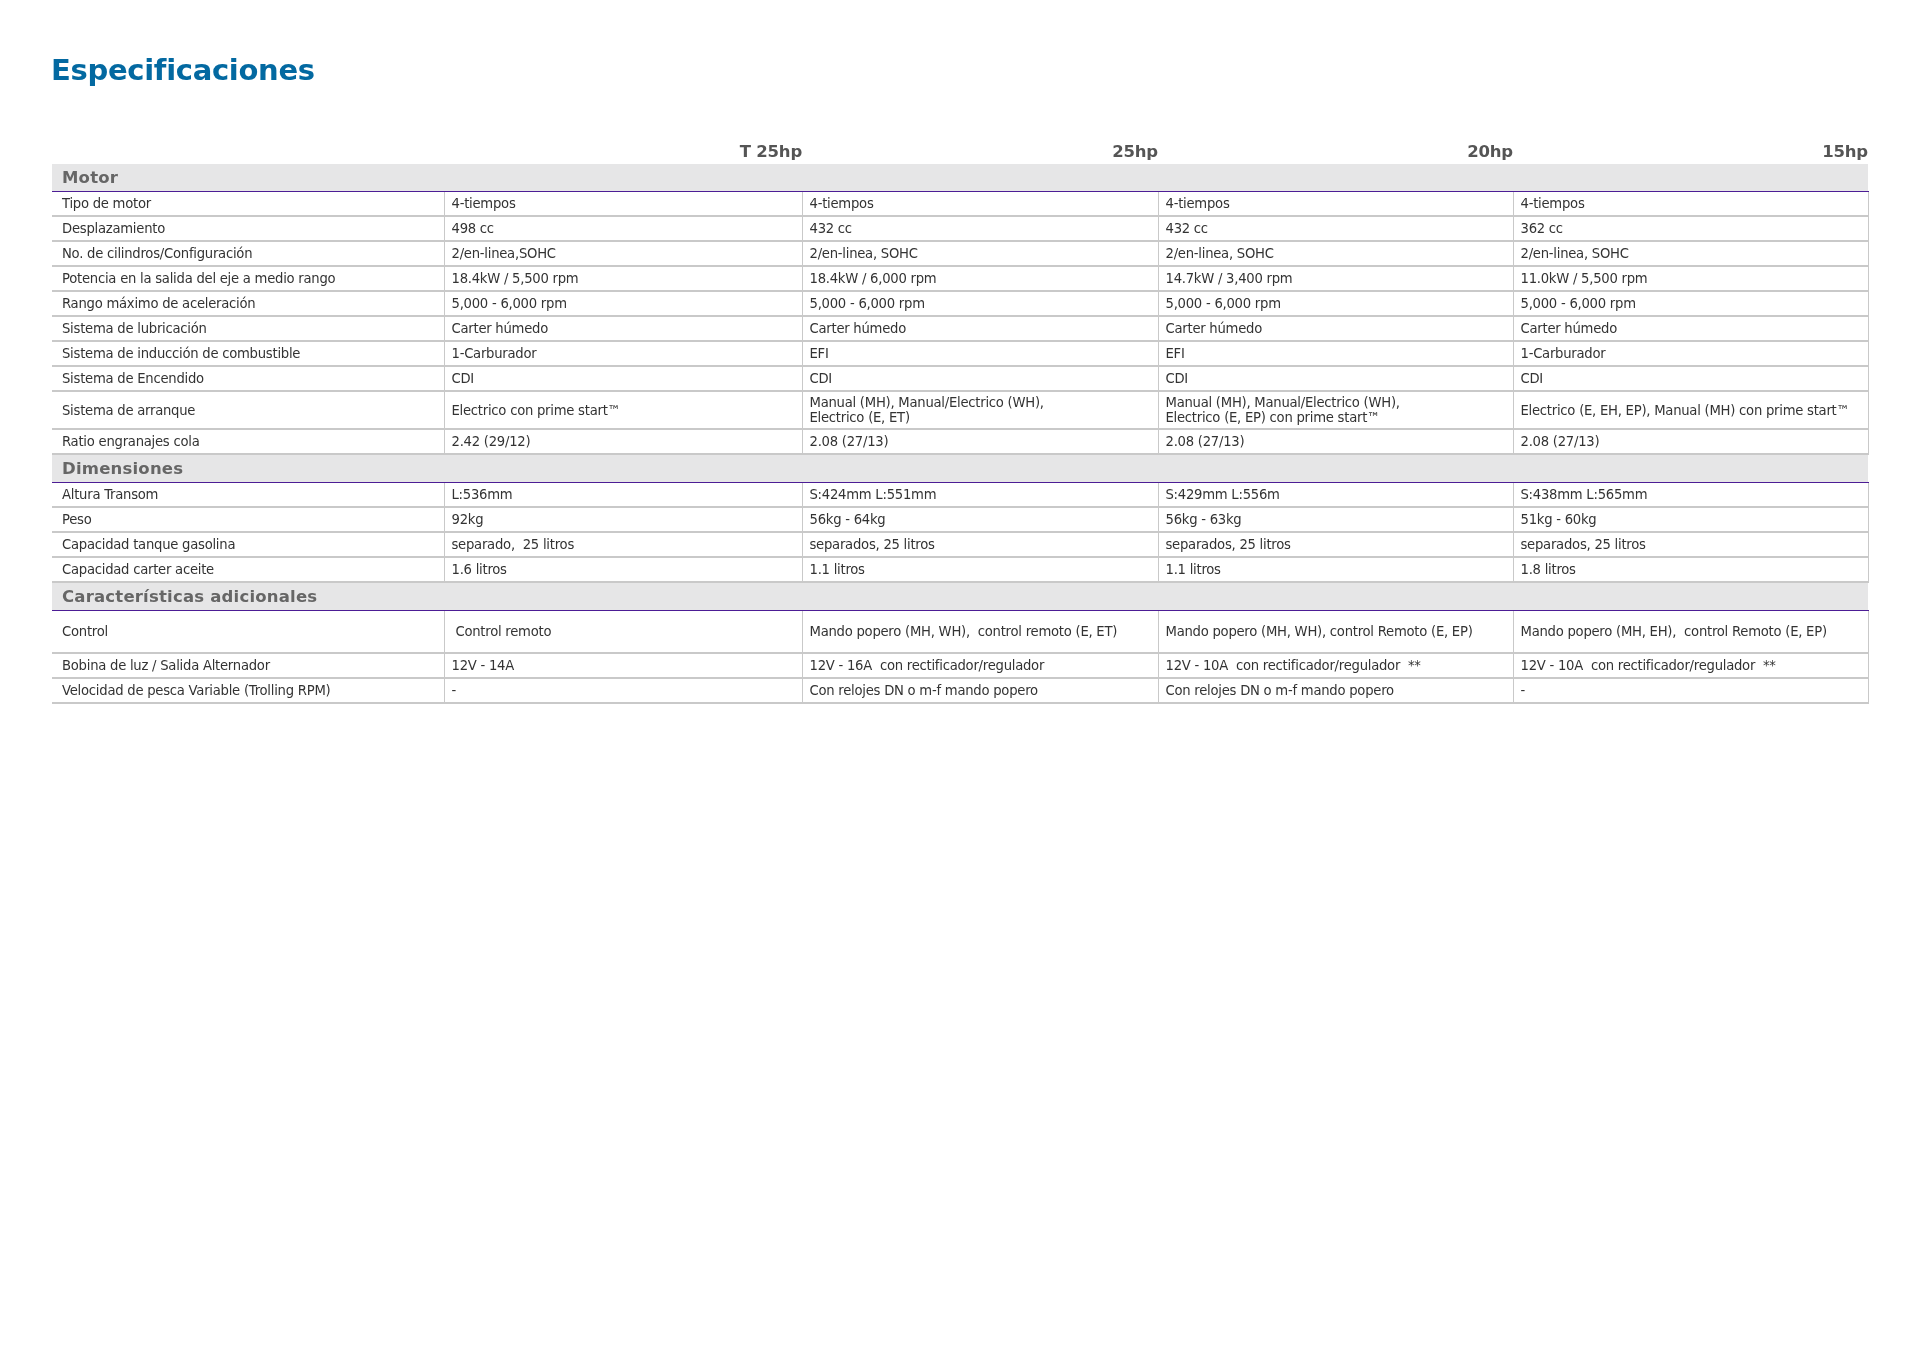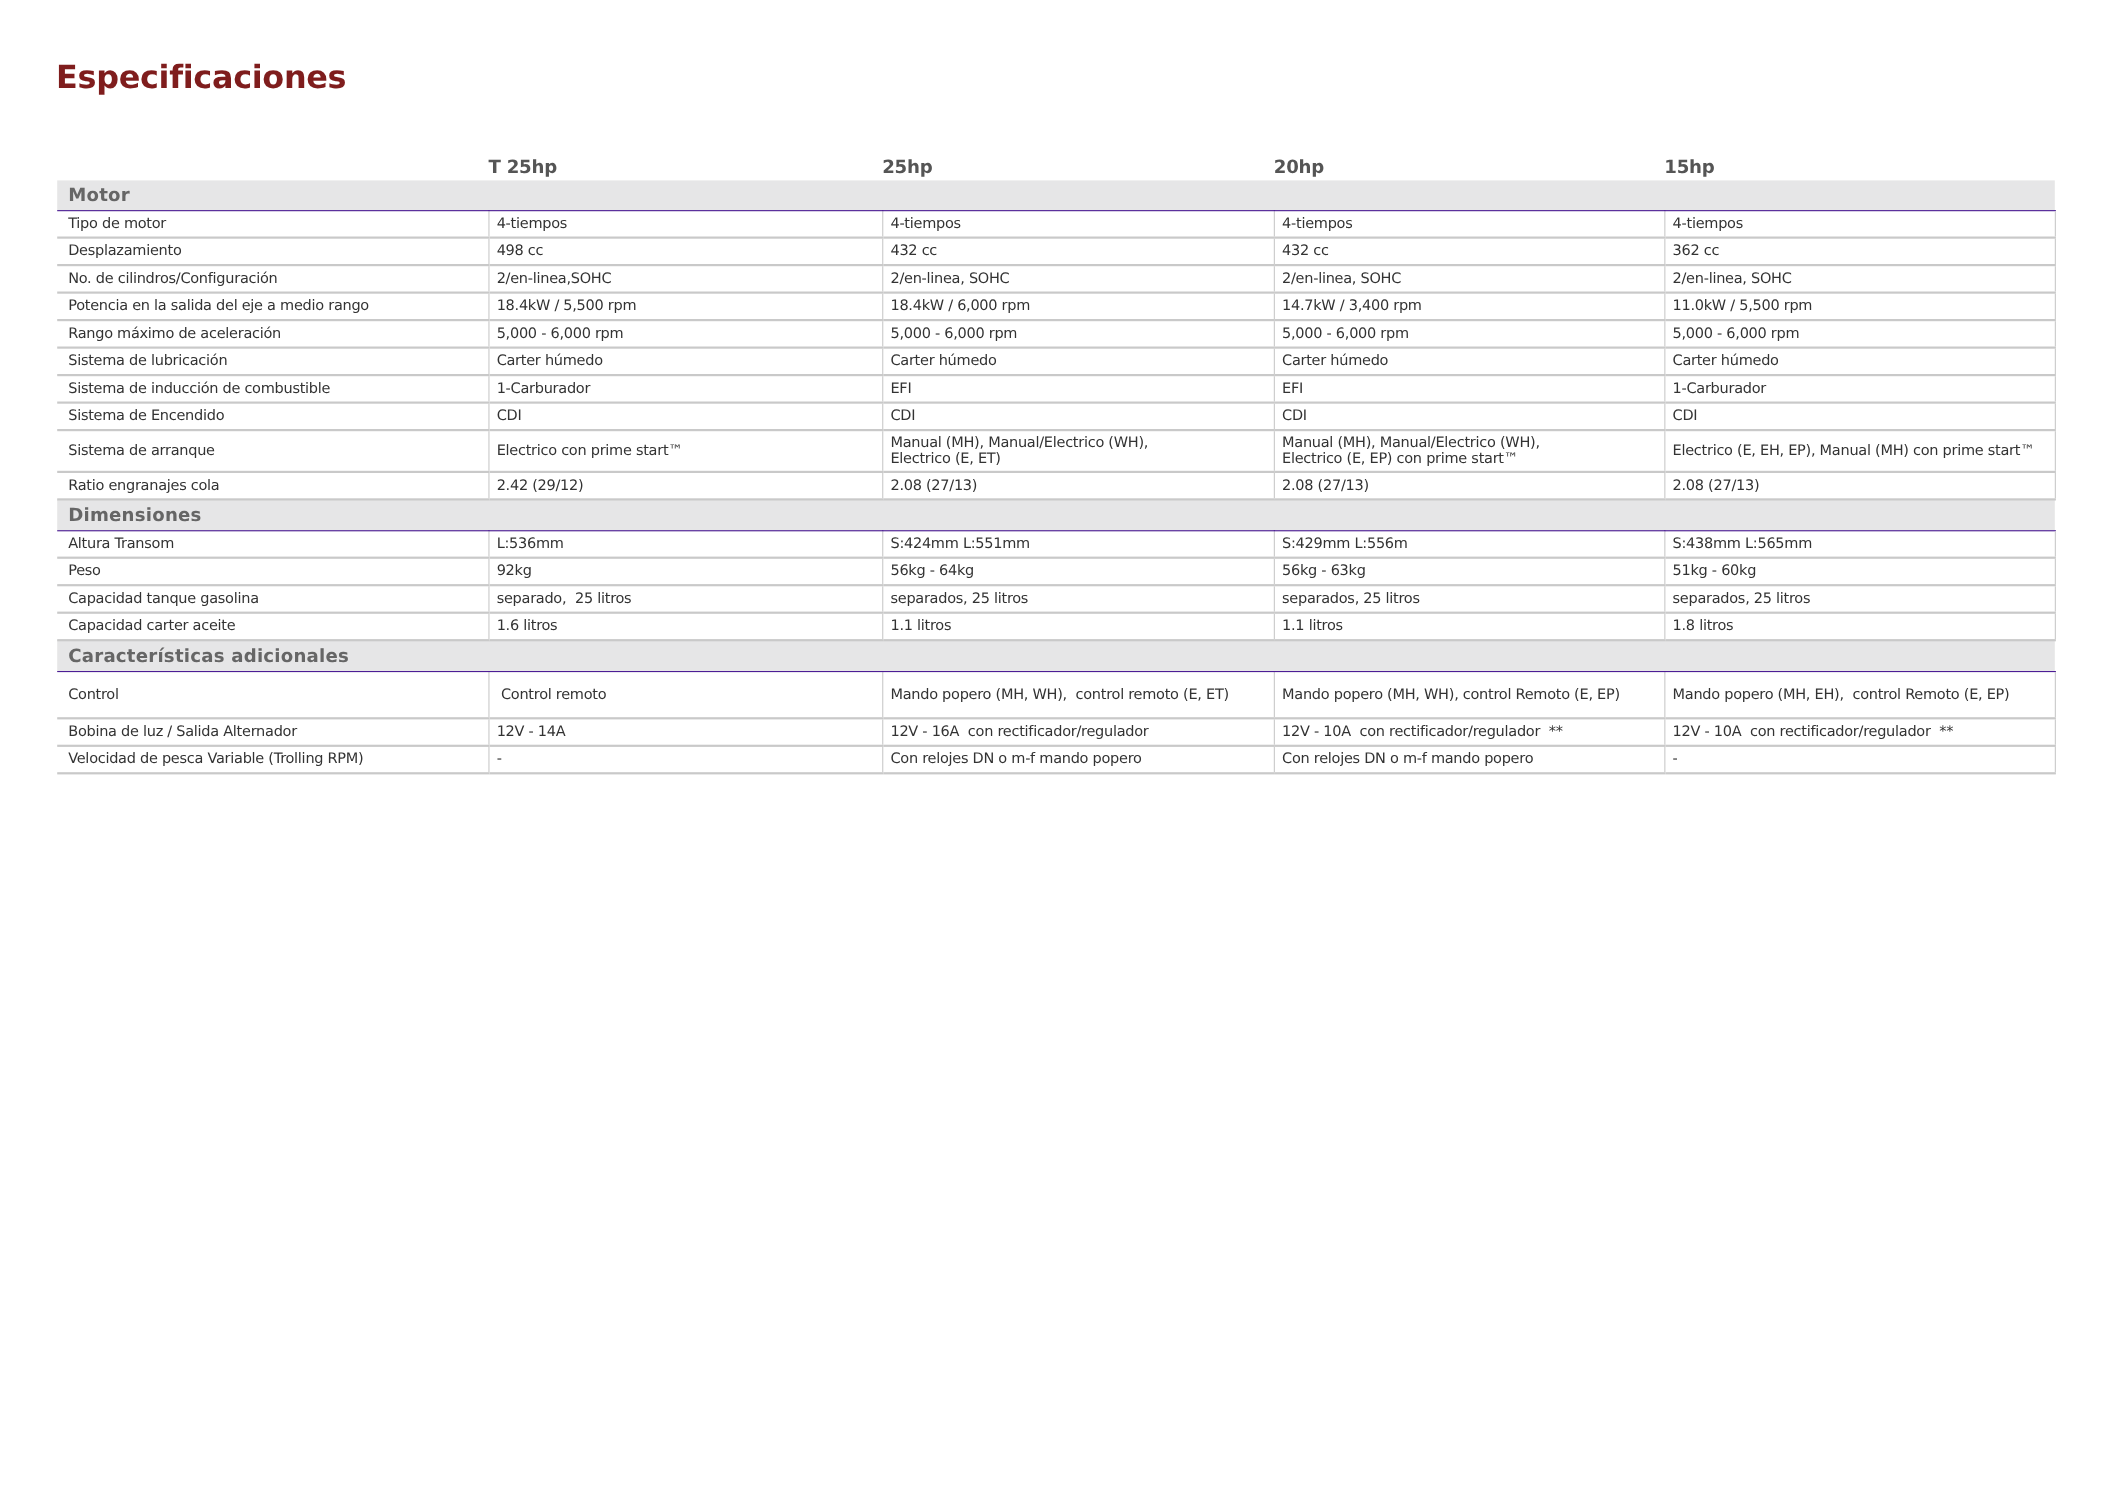--- a/index.html
+++ b/index.html
@@ -5,34 +5,34 @@
   html, body { margin: 0; padding: 0; background: #ffffff; }
   body {
     width: 1920px; height: 1358px; position: relative; overflow: hidden;
     font-family: "DejaVu Sans", "Liberation Sans", sans-serif;
     color: #333333;
   }
   .page-title {
     position: absolute; left: 51px; top: 50px;
     font-family: "DejaVu Sans", sans-serif;
     font-weight: bold; font-size: 29px; letter-spacing: -0.3px;
-    color: #7f1d1d; margin: 0; line-height: 40px;
+    color: #0369a1; margin: 0; line-height: 40px;
   }
   .spec-table {
     position: absolute; left: 52px; top: 138px;
     width: 1816px; border-collapse: collapse; table-layout: fixed;
   }
   .spec-table col.c0 { width: 392px; }
   .spec-table col.c1 { width: 358px; }
   .spec-table col.c2 { width: 356px; }
   .spec-table col.c3 { width: 355px; }
   .spec-table col.c4 { width: 355px; }
   .spec-table th.model {
     height: 24px; padding: 0; font-weight: bold; font-size: 16.5px;
-    color: #555555; text-align: left; vertical-align: middle;
+    color: #555555; text-align: right; vertical-align: middle;
     letter-spacing: -0.2px;
   }
   .spec-table th.blank { height: 24px; }
   .spec-table tr.section td {
     background: #e6e6e7; height: 27px; padding: 0 0 0 10px;
     font-weight: bold; font-size: 16.5px; color: #666666;
     vertical-align: middle; border-bottom: 1px solid #4c1d95;
     letter-spacing: 0.2px;
   }
   .spec-table tr.row td {

